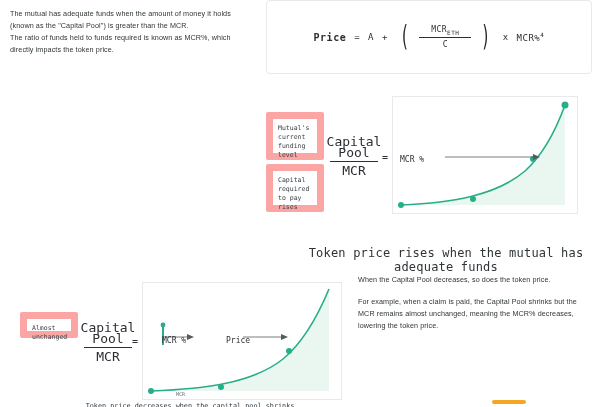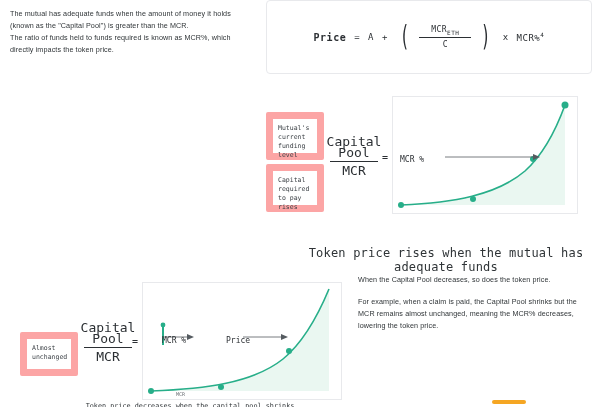--- a/index.html
+++ b/index.html
@@ -124,21 +124,21 @@
     text-align: center;
     font-family: "DejaVu Sans Mono", monospace;
     font-size: 12px;
     color: #2f3437;
     letter-spacing: 0.2px;
   }
 
   
   #bot-box-group { left: 20px; top: 312px; width: 58px; }
   #bot-box-top { height: 26px; }
-  #bot-box-bottom { height: 44px; margin-top: 20px; }
+  #bot-box-bottom { height: 26px; margin-top: 0; }
 
   #bot-frac { left: 80px; top: 322px; width: 56px; text-align: center; }
   #bot-equals { left: 132px; top: 336px; font-family: "DejaVu Sans Mono", monospace; font-size: 10px; }
 
   #bot-chart {
     left: 142px; top: 282px; width: 200px; height: 118px;
     border: 1px solid #e8e9ec;
     background: #ffffff;
     box-sizing: border-box;
   }

